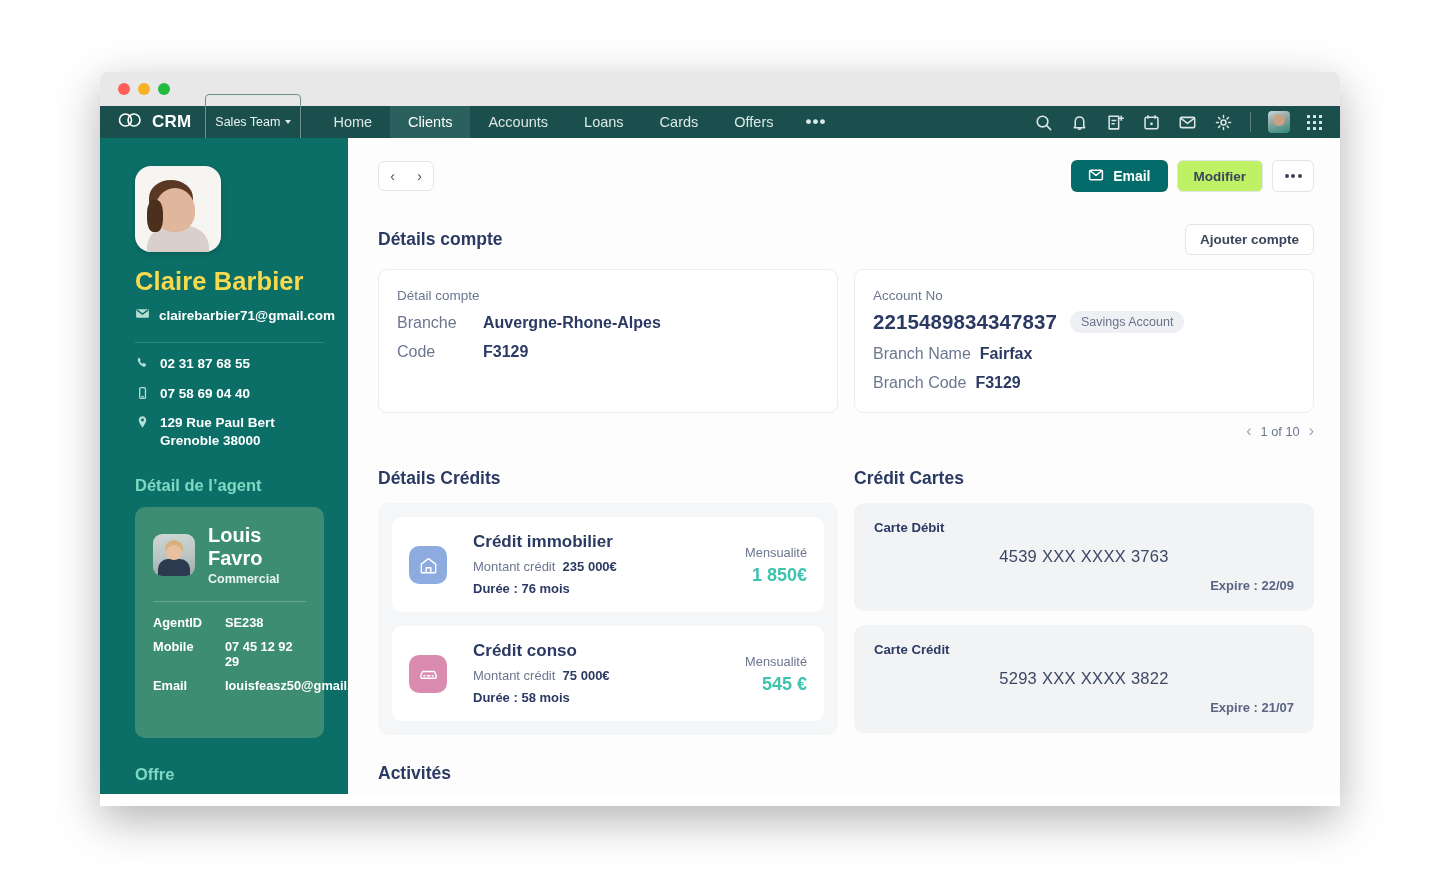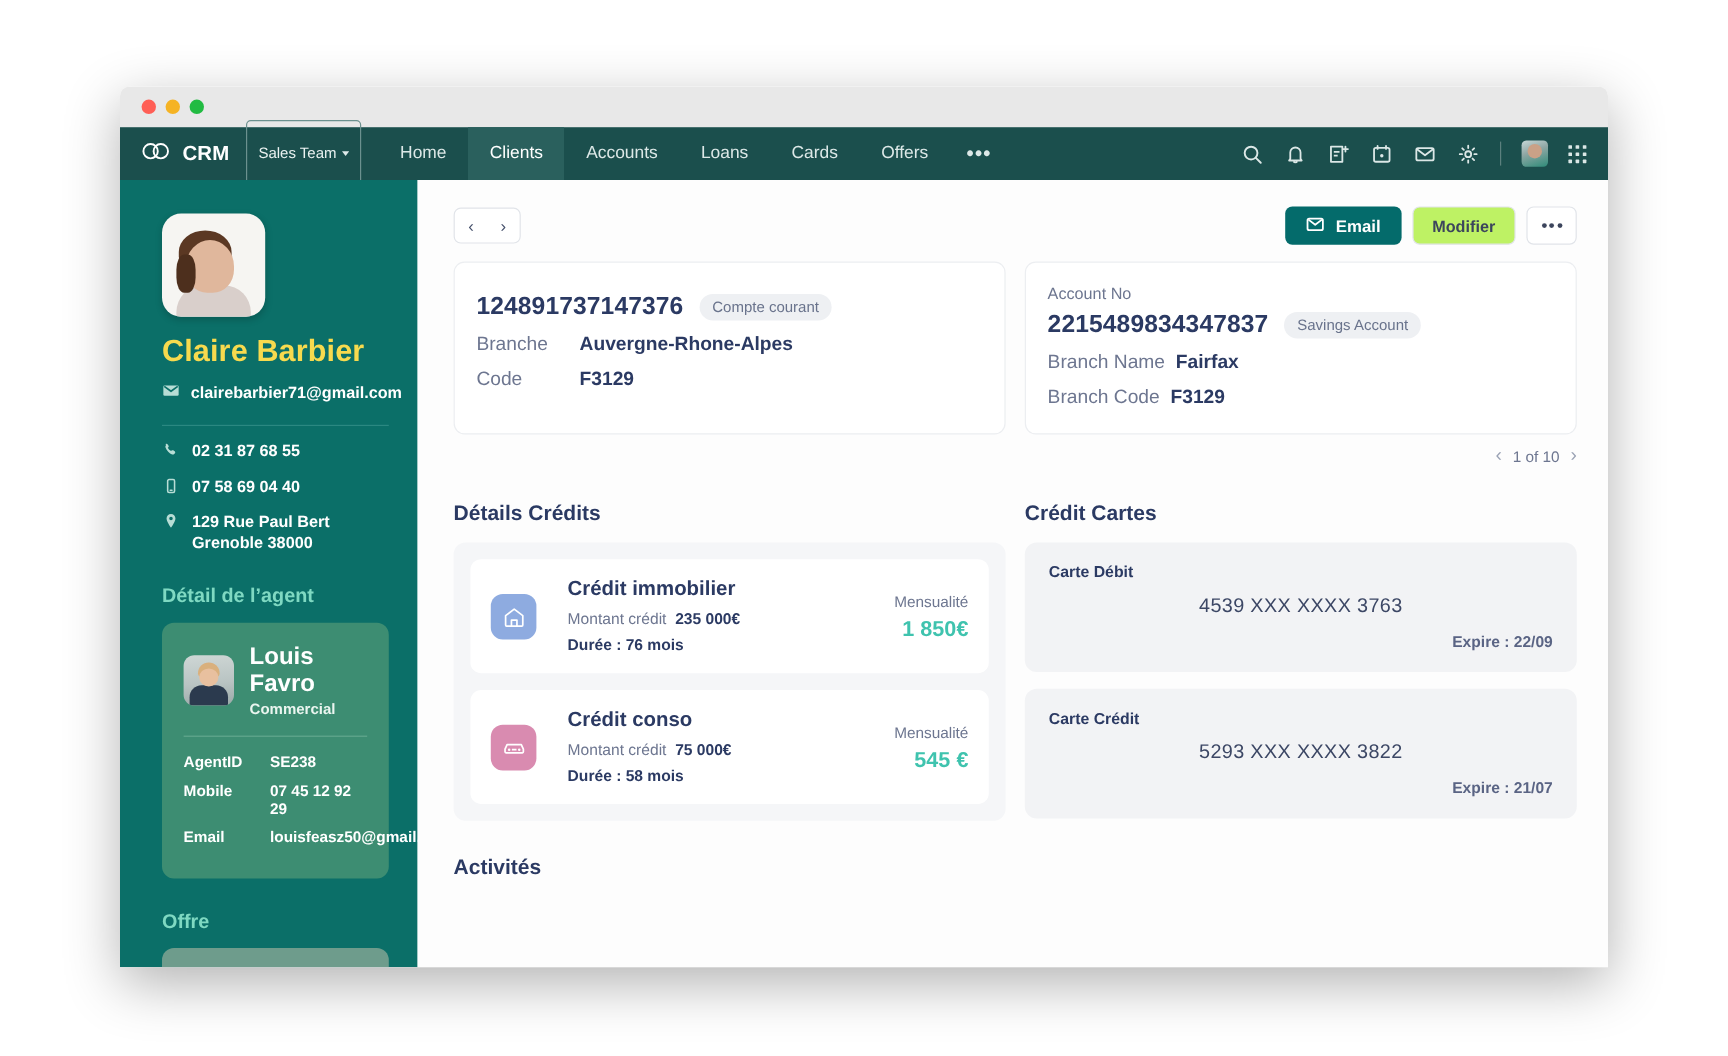--- a/index.html
+++ b/index.html
@@ -33,21 +33,21 @@
     padding-left: 18px;
     gap: 8px;
   }
   .dot { width: 12px; height: 12px; border-radius: 50%; }
   .dot.red    { background: #ff5f56; }
   .dot.yellow { background: #f5b324; }
   .dot.green  { background: #22bb42; }
 
   
   #topnav {
-    height: 44px;
+    height: 32px;
     background: #1b4f4d;
     display: flex;
     align-items: stretch;
     color: #e7efee;
     font-size: 14.5px;
   }
   #brand {
     display: flex; align-items: center; gap: 8px;
     padding: 0 14px 0 18px;
     font-size: 17px; font-weight: 700; letter-spacing: .2px;
@@ -167,21 +167,21 @@
 
   .side-heading {
     margin-top: 27px;
     font-size: 16.5px; font-weight: 700; color: #7fd9c2;
   }
 
   #agent-card {
     margin-top: 12px;
     background: #3d8d72;
     border-radius: 10px;
-    padding: 17px 18px 18px 18px;
+    padding: 17px 18px 36px 18px;
   }
   #agent-top { display: flex; align-items: center; gap: 13px; }
   #agent-photo {
     width: 42px; height: 42px; border-radius: 9px; flex: none;
     background: linear-gradient(175deg,#cfd7d5 0%, #b9c4c3 55%, #9aa9a8 100%);
     position: relative; overflow: hidden;
   }
   #agent-photo .ahair { position:absolute; left:12px; top:6px; width:18px; height:12px; border-radius:9px 9px 3px 3px; background:#d9b07d; }
   #agent-photo .aface { position:absolute; left:13px; top:11px; width:16px; height:15px; border-radius:50%; background:#e8c09f; }
   #agent-photo .abody { position:absolute; left:5px; bottom:0; width:32px; height:17px; border-radius:10px 10px 0 0; background:#2b3a4e; }
@@ -540,28 +540,29 @@
           </div>
           <div id="modify-btn">Modifier</div>
           <div id="more-btn">
             <i></i>
               <i></i>
               <i></i>
           </div>
         </div>
       </div>
 
+      <div class="section-head">
+        <div class="section-title">Détails compte</div>
+        <div id="add-account-btn">Ajouter compte</div>
+      </div>
 
       <div id="accounts-grid">
 
         <div class="account-card">
-          <div class="acct-num-row">
-            <span class="acct-number">124891737147376</span>
-            <span class="acct-badge">Compte courant</span>
-          </div>
+          <div class="acct-label">Détail compte</div>
           <div class="acct-field wide">
             <span class="k">Branche</span>
             <span class="v">Auvergne-Rhone-Alpes</span>
           </div>
           <div class="acct-field wide">
             <span class="k">Code</span>
             <span class="v">F3129</span>
           </div>
         </div>
 

